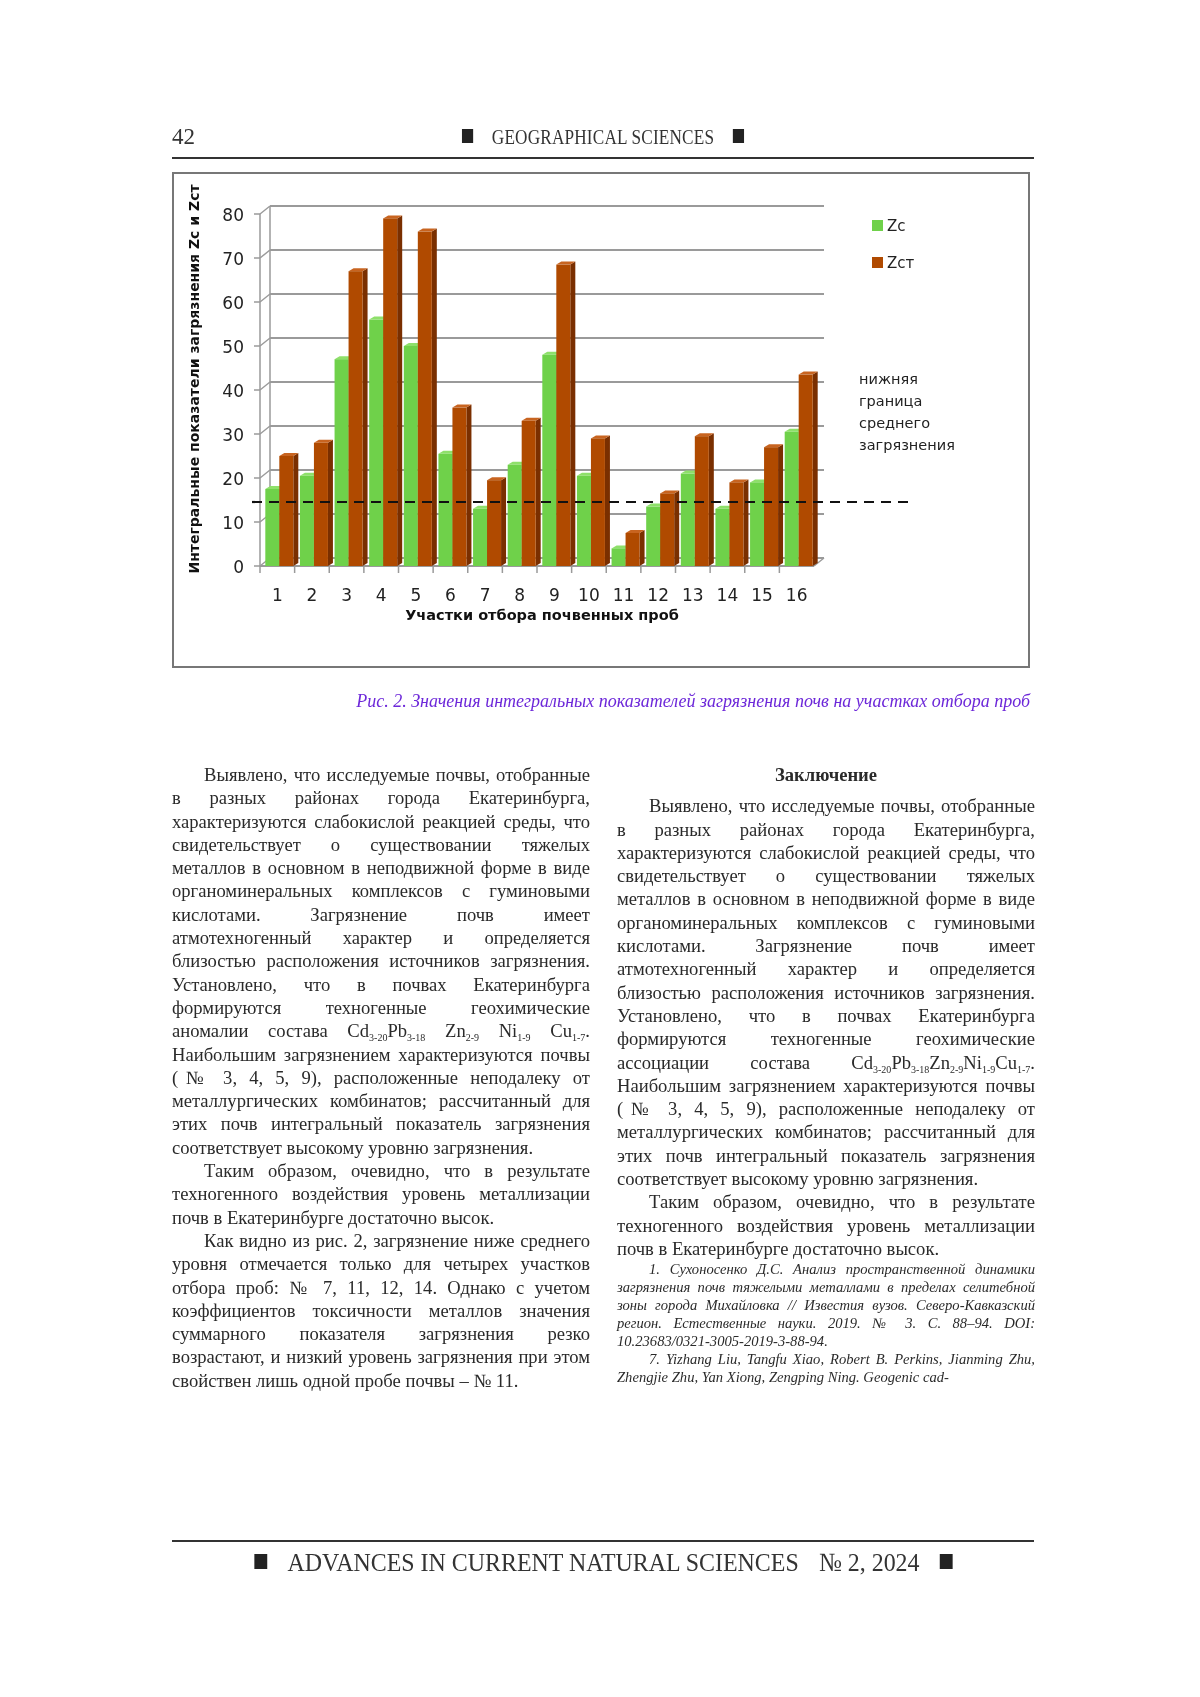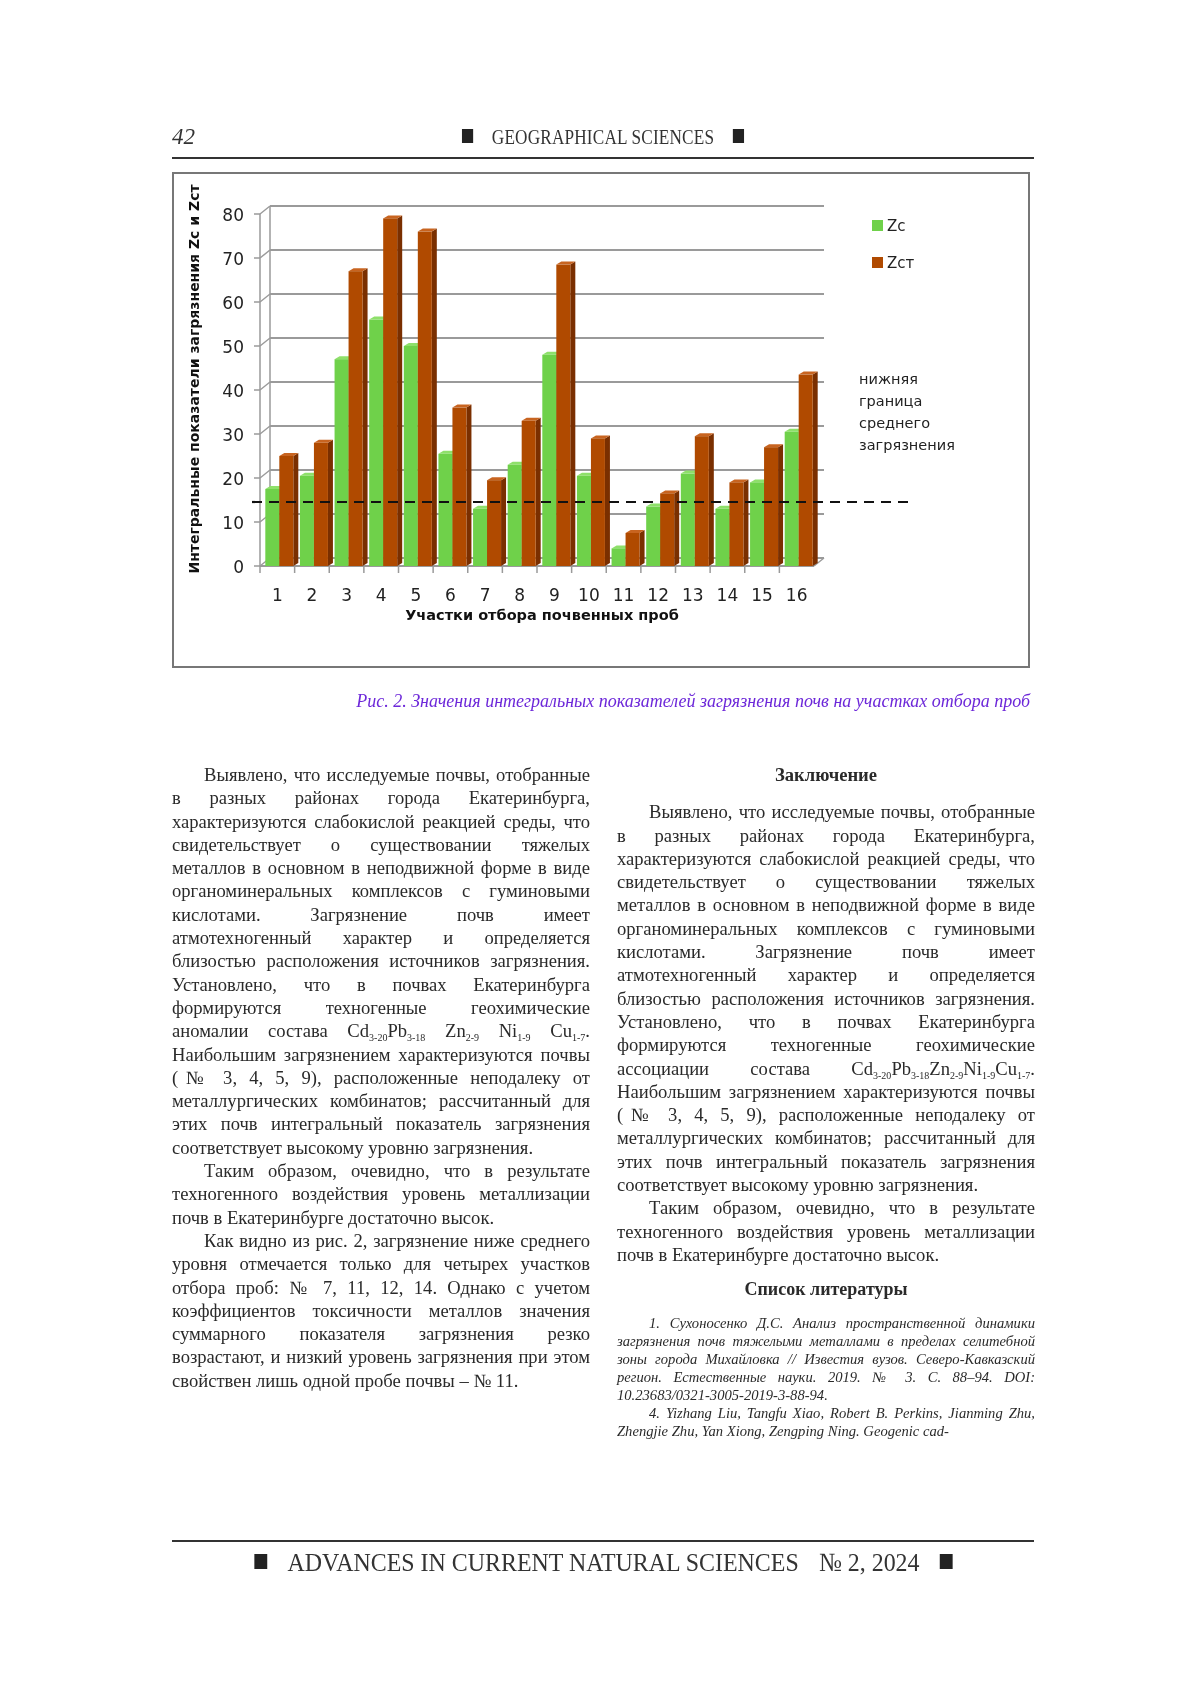--- a/index.html
+++ b/index.html
@@ -1,30 +1,30 @@
 <!DOCTYPE html>
 <html><head>
 <meta charset="utf-8">
 <style>
   html, body { margin:0; padding:0; background:#ffffff; }
   body { width:1200px; height:1697px; position:relative; font-family:"Liberation Serif", serif; color:#222; }
   .page-header { position:absolute; left:172px; top:118px; width:862px; height:40px; }
-  .page-num { position:absolute; left:0; top:6px; font-size:23px; color:#333;font-style:italic; }
+  .page-num { position:absolute; left:0; top:6px; font-size:23px; color:#333; }
   .running-title { position:absolute; left:0; right:0; top:8px; text-align:center; font-size:20px; letter-spacing:0.2px; color:#333; transform:scaleX(0.86); }
   .running-title .sq { display:inline-block; width:13px; height:14px; background:#222; vertical-align:1px; margin:0 22px; }
   .hr-top { position:absolute; left:172px; top:157px; width:862px; height:2px; background:#333; }
   .chart-frame { position:absolute; left:172px; top:172px; width:858px; height:496px; border:2px solid #777; box-sizing:border-box; background:#fff; }
   #chart-svg { position:absolute; left:0; top:0; }
   .caption { position:absolute; left:172px; width:858px; top:691px; text-align:right; font-style:italic; font-size:18px; color:#6d28d9; }
   .col { position:absolute; top:763px; width:418px; font-size:18.6px; line-height:23.3px; text-align:justify; color:#2a2a2a; }
   .col-left { left:172px; }
   .col-right { left:617px; }
   .col p { margin:0; text-indent:32px; }
   .col sub { font-size:10px; vertical-align:-4px; line-height:0;font-family:Liberation Serif, serif; }
-  .sec-head { font-weight:bold; text-align:center; font-size:18.6px; margin:0 0 14px 0; }
+  .sec-head { font-weight:bold; text-align:center; font-size:18.6px; margin:0 0 8px 0; }
   .refs-head { font-weight:bold; text-align:center; font-size:18px; margin:12px 0 12px 0; }
   .ref { font-size:14.6px; line-height:18px; text-indent:32px; margin:0 0 7px 0; text-align:justify;font-style:italic; }
   .hr-bottom { position:absolute; left:172px; top:1540px; width:862px; height:2px; background:#333; }
   .footer { position:absolute; left:172px; width:862px; top:1548px; text-align:center; font-size:26px; color:#333; }
   .footer .inner { display:inline-block; transform:scaleX(0.92); }
   .footer .sq { display:inline-block; width:14px; height:15px; background:#222; vertical-align:2px; margin:0 22px; }
   .footer .issue { margin-left:22px; }
 </style>
 </head>
 <body>
@@ -226,23 +226,22 @@
 <div class="col col-left">
   <p><span>Выявлено, что исследуемые почвы, отобранные в разных районах города Екатеринбурга, характеризуются слабокислой реакцией среды, что свидетельствует о существовании тяжелых металлов в основном в неподвижной форме в виде органоминеральных комплексов с гуминовыми кислотами. Загрязнение почв имеет атмотехногенный характер и определяется близостью расположения источников загрязнения. Установлено, что в почвах Екатеринбурга формируются техногенные геохимические аномалии состава Cd</span><sub>3-20</sub><span>Pb</span><sub>3-18</sub><span> Zn</span><sub>2-9</sub><span> Ni</span><sub>1-9</sub><span> Cu</span><sub>1-7</sub><span>. Наибольшим загрязнением характеризуются почвы (№ 3, 4, 5, 9), расположенные неподалеку от металлургических комбинатов; рассчитанный для этих почв интегральный показатель загрязнения соответствует высокому уровню загрязнения.</span></p>
   <p>Таким образом, очевидно, что в результате техногенного воздействия уровень металлизации почв в Екатеринбурге достаточно высок.</p>
   <p>Как видно из рис. 2, загрязнение ниже среднего уровня отмечается только для четырех участков отбора проб: № 7, 11, 12, 14. Однако с учетом коэффициентов токсичности металлов значения суммарного показателя загрязнения резко возрастают, и низкий уровень загрязнения при этом свойствен лишь одной пробе почвы – № 11.</p>
 </div>
 
 <div class="col col-right">
   <div class="sec-head">Заключение</div>
   <p><span>Выявлено, что исследуемые почвы, отобранные в разных районах города Екатеринбурга, характеризуются слабокислой реакцией среды, что свидетельствует о существовании тяжелых металлов в основном в неподвижной форме в виде органоминеральных комплексов с гуминовыми кислотами. Загрязнение почв имеет атмотехногенный характер и определяется близостью расположения источников загрязнения. Установлено, что в почвах Екатеринбурга формируются техногенные геохимические ассоциации состава Cd</span><sub>3-20</sub><span>Pb</span><sub>3-18</sub><span>Zn</span><sub>2-9</sub><span>Ni</span><sub>1-9</sub><span>Cu</span><sub>1-7</sub><span>. Наибольшим загрязнением характеризуются почвы (№ 3, 4, 5, 9), расположенные неподалеку от металлургических комбинатов; рассчитанный для этих почв интегральный показатель загрязнения соответствует высокому уровню загрязнения.</span></p>
   <p>Таким образом, очевидно, что в результате техногенного воздействия уровень металлизации почв в Екатеринбурге достаточно высок.</p>
-  <div class="refs-head">Список литературы</div>
   <p class="ref">1. Сухоносенко Д.С. Анализ пространственной динамики загрязнения почв тяжелыми металлами в пределах селитебной зоны города Михайловка // Известия вузов. Северо-Кавказский регион. Естественные науки. 2019. № 3. С. 88–94. DOI: 10.23683/0321-3005-2019-3-88-94.</p>
-  <p class="ref">4. Yizhang Liu, Tangfu Xiao, Robert B. Perkins, Jianming Zhu, Zhengjie Zhu, Yan Xiong, Zengping Ning. Geogenic cad-</p>
+  <p class="ref">7. Yizhang Liu, Tangfu Xiao, Robert B. Perkins, Jianming Zhu, Zhengjie Zhu, Yan Xiong, Zengping Ning. Geogenic cad-</p>
 </div>
 
 <div class="hr-bottom"></div>
 <div class="footer">
   <span class="inner">
     <span class="sq"></span><span>ADVANCES IN CURRENT NATURAL SCIENCES</span><span class="issue">№ 2, 2024</span><span class="sq"></span>
   </span>
 </div>
 
 </body></html>

